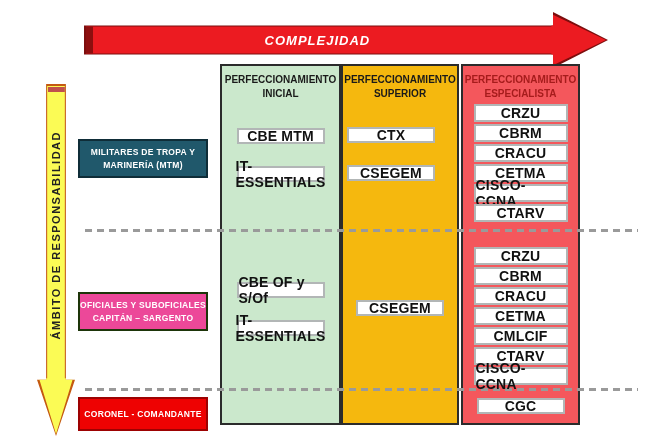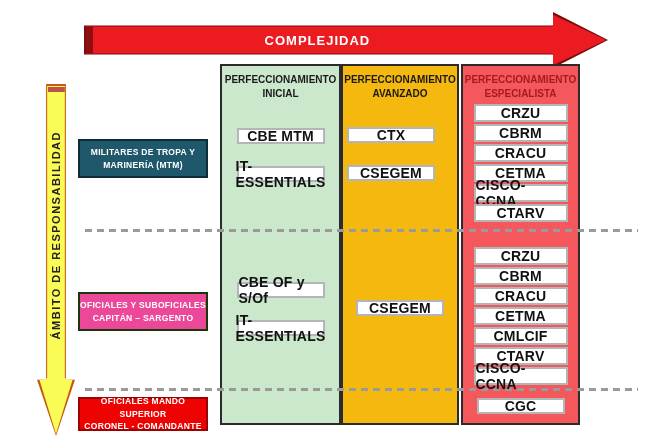--- a/index.html
+++ b/index.html
@@ -6,21 +6,21 @@
   .canvas{position:relative;width:650px;height:440px;background:#fff;overflow:hidden;
           font-family:"Liberation Sans",sans-serif;}
 
   
   .h-arrow-outer{position:absolute;left:84px;top:12px;width:524px;height:56px;background:#7d0e0e;
     clip-path:polygon(0 24%,89.5% 24%,89.5% 0,100% 50%,89.5% 100%,89.5% 76%,0 76%);}
   .h-arrow-inner{position:absolute;left:2px;top:2px;width:520px;height:52px;background:#EC1B21;
     clip-path:polygon(0 24%,89.5% 24%,89.5% 0,100% 50%,89.5% 100%,89.5% 76%,0 76%);}
   .h-arrow-inner::before{content:"";position:absolute;left:0;top:24%;bottom:24%;width:7px;background:#8d0f0f;}
   .h-arrow-text{position:absolute;left:0;right:11%;top:24%;bottom:24%;display:flex;align-items:center;
-    justify-content:center;color:#fff;font-weight:bold;font-size:13px;letter-spacing:1px;}
+    justify-content:center;color:#fff;font-weight:bold;font-size:13px;letter-spacing:1px;font-style:italic;}
 
   .v-arrow-outer{position:absolute;left:37px;top:84px;width:38px;height:352px;background:#C45911;
     clip-path:polygon(24% 0,76% 0,76% 84%,100% 84%,50% 100%,0 84%,24% 84%);}
   .v-arrow-inner{position:absolute;left:2px;top:2px;width:34px;height:348px;background:#FBFB55;
     clip-path:polygon(24% 0,76% 0,76% 84%,100% 84%,50% 100%,0 84%,24% 84%);}
   .v-arrow-inner::before{content:"";position:absolute;top:1px;left:25%;width:50%;height:5px;background:#C0504D;}
   .v-arrow-text{position:absolute;left:0;right:0;top:0;bottom:14%;display:flex;align-items:center;justify-content:center;}
   .v-arrow-text span{writing-mode:vertical-rl;transform:rotate(180deg);font-weight:bold;font-size:11px;
     color:#222;letter-spacing:1.5px;white-space:nowrap;}
 
@@ -83,21 +83,21 @@
 
   <div class="col col-inicial">
     <div class="col-header">
       <div>PERFECCIONAMIENTO</div>
       <div>INICIAL</div>
     </div>
   </div>
   <div class="col col-avanzado">
     <div class="col-header">
       <div>PERFECCIONAMIENTO</div>
-      <div>AVANZADO</div>
+      <div>SUPERIOR</div>
     </div>
   </div>
   <div class="col col-especialista">
     <div class="col-header">
       <div>PERFECCIONAMIENTO</div>
       <div>ESPECIALISTA</div>
     </div>
   </div>
 
   <div class="dashed dashed-1"></div>
@@ -105,21 +105,20 @@
 
   <div class="row-label row-mtm">
     <div>MILITARES DE TROPA Y</div>
     <div>MARINERÍA (MTM)</div>
   </div>
   <div class="row-label row-oficiales">
     <div>OFICIALES Y SUBOFICIALES</div>
     <div>CAPITÁN – SARGENTO</div>
   </div>
   <div class="row-label row-mando">
-    <div>OFICIALES MANDO SUPERIOR</div>
     <div>CORONEL - COMANDANTE</div>
   </div>
 
   <div class="group g-std grp-inicial-mtm">
       <div class="course-box">CBE MTM</div>
       <div class="course-box">IT-ESSENTIALS</div>
     </div>
   <div class="group g-std grp-avanzado-mtm">
       <div class="course-box">CTX</div>
       <div class="course-box">CSEGEM</div>

